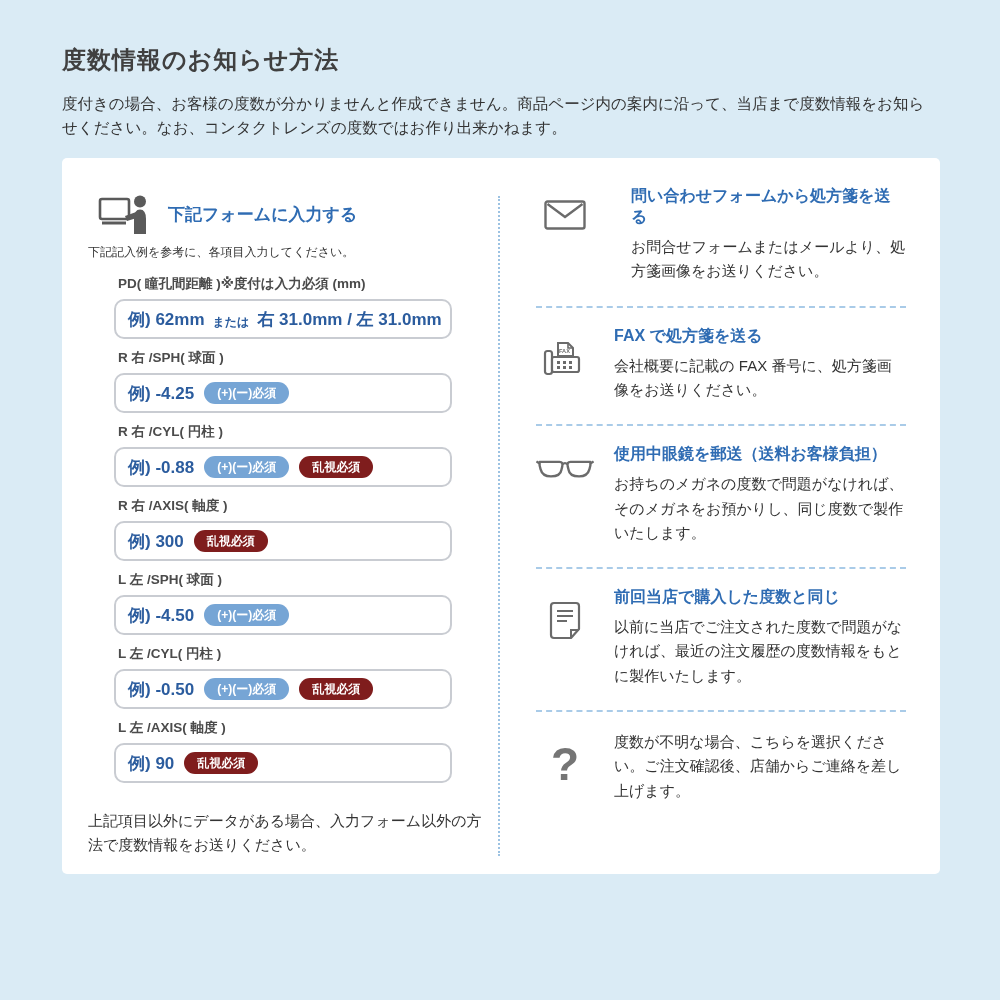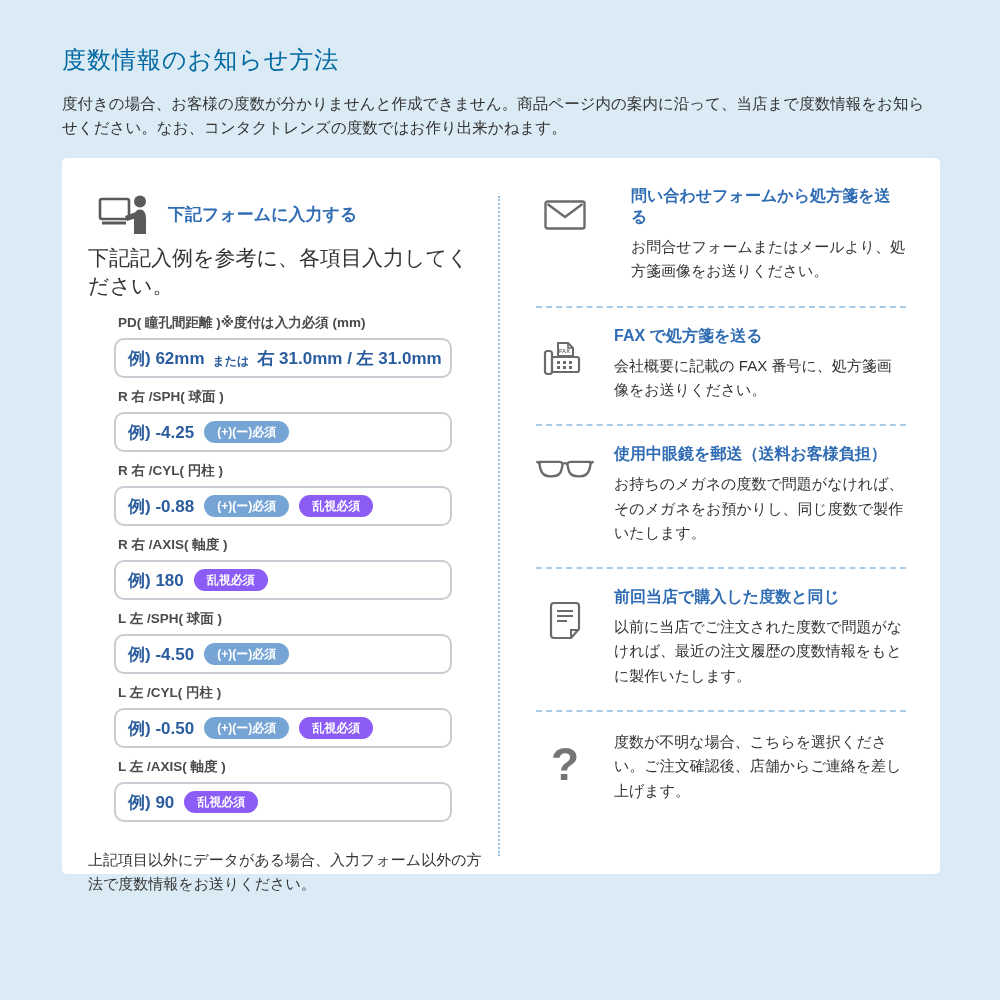--- a/index.html
+++ b/index.html
@@ -5,54 +5,54 @@
   html,body{margin:0;padding:0;}
   body{
     width:1000px;height:1000px;
     background:#daebf5;
     font-family:"Liberation Sans","DejaVu Sans",sans-serif;
     color:#3a3a3a;
     -webkit-font-smoothing:antialiased;
   }
   .page{padding:44px 60px 0 62px;}
   .page-title{
-    font-size:24px;font-weight:normal;color:#0369a1;
+    font-size:24px;font-weight:bold;color:#404040;
     letter-spacing:1px;margin:0 0 16px 0;
   }
   .intro{
     font-size:15.5px;line-height:1.55;color:#333;
     margin:0 0 18px 0;max-width:880px;
   }
   .card{
     background:#ffffff;border-radius:5px;
     width:878px;height:716px;
     display:flex;box-sizing:border-box;
     padding:24px 0 0 0;
   }
   
   .col-left{width:436px;box-sizing:border-box;padding:8px 10px 0 26px;}
   .form-header{display:flex;align-items:center;gap:16px;margin:4px 0 10px 10px;}
   .form-header .hdr-icon{flex:0 0 auto;line-height:0;}
   .form-header .hdr-title{font-size:17px;font-weight:bold;color:#2f6cb3;}
-  .instruction{font-size:21px;color:#333;margin:8px 0 14px 0;}
+  .instruction{font-size:12px;color:#333;margin:8px 0 14px 0;}
   .form{margin-left:26px;width:338px;}
   .f-label{font-size:13.5px;font-weight:bold;color:#4b4b4b;margin:10px 0 6px 4px;}
   .f-box{
     background:#fff;border:2px solid #c9ccd2;border-radius:10px;
     height:40px;display:flex;align-items:center;gap:10px;
     padding:0 12px;box-sizing:border-box;text-align:right;
   }
   .ex{font-size:17px;font-weight:bold;color:#2b5c9e;white-space:nowrap;}
   .ex-small{font-size:12px;font-weight:bold;color:#2b5c9e;white-space:nowrap;margin:6px -2px 0 -2px;}
   .pill{
     font-size:12px;font-weight:bold;color:#fff;
     border-radius:999px;padding:5px 13px;line-height:1;white-space:nowrap;
   }
   .pill-blue{background:#76a5d5;}
-  .pill-orange{background:#8b5cf6;}
+  .pill-orange{background:#7f1d1d;}
   .left-note{font-size:15px;line-height:1.6;color:#333;margin:26px 0 0 0;}
   
   .vdiv{border-left:2px dotted #9cc2e2;margin:14px 0 18px 0;}
   
   .col-right{flex:1;box-sizing:border-box;padding:0 34px 0 36px;}
   .method{display:flex;gap:20px;padding:16px 0 20px 0;}
   .method:first-child{padding-top:4px;gap:37px;}
   .m-icon{flex:0 0 58px;display:flex;justify-content:center;align-items:flex-start;padding-top:14px;line-height:0;}
   .m-content{flex:1;}
   .m-title{font-size:16px;font-weight:bold;color:#2f6cb3;margin:0 0 7px 0;}
@@ -117,21 +117,21 @@
           <div class="f-box">
             <span class="ex">例) -0.88</span>
             <span class="pill pill-blue">(+)(ー)必須</span>
             <span class="pill pill-orange">乱視必須</span>
           </div>
         </div>
 
         <div class="field">
           <div class="f-label">R 右 /AXIS( 軸度 )</div>
           <div class="f-box">
-            <span class="ex">例) 180</span>
+            <span class="ex">例) 300</span>
             <span class="pill pill-orange">乱視必須</span>
           </div>
         </div>
 
         <div class="field">
           <div class="f-label">L 左 /SPH( 球面 )</div>
           <div class="f-box">
             <span class="ex">例) -4.50</span>
             <span class="pill pill-blue">(+)(ー)必須</span>
           </div>

